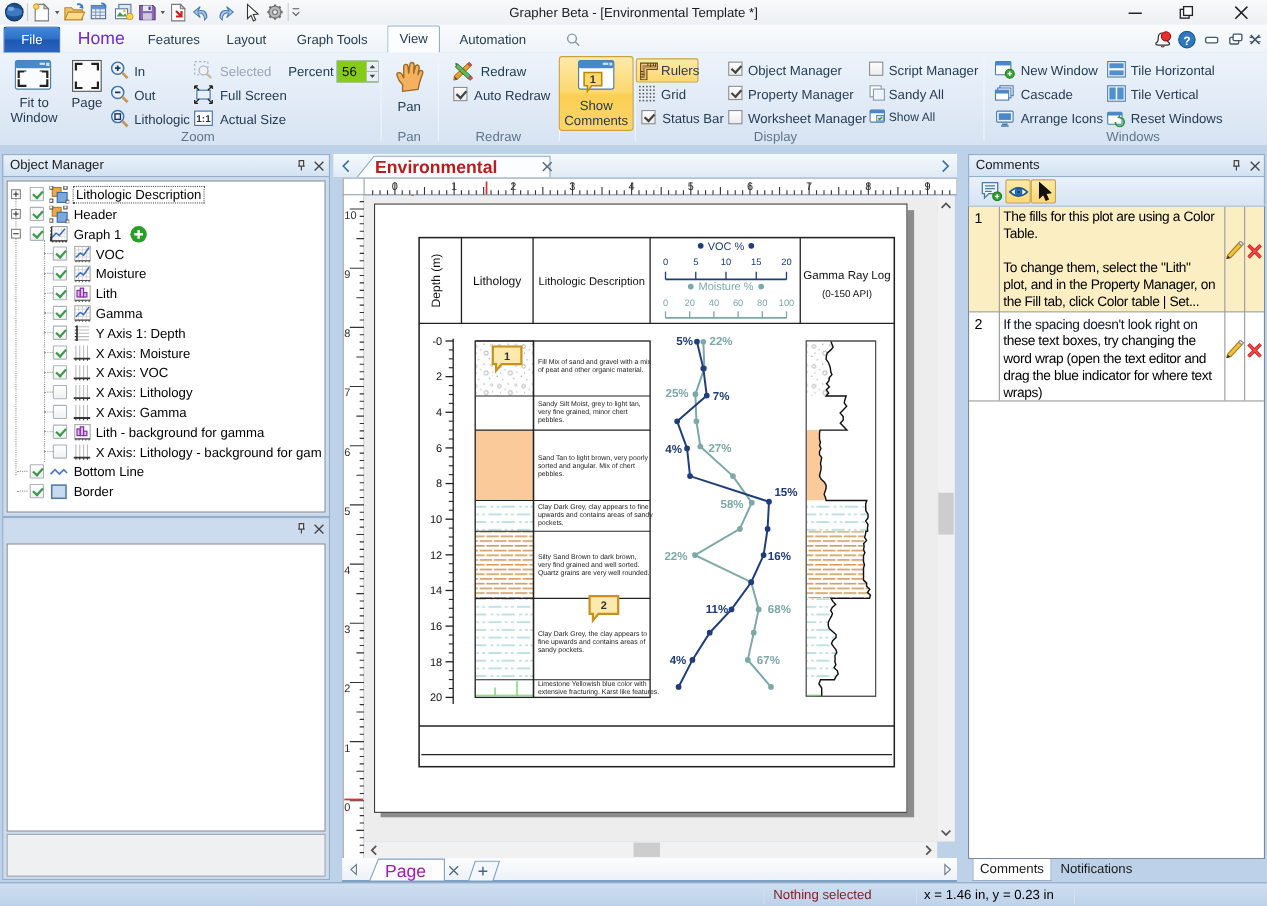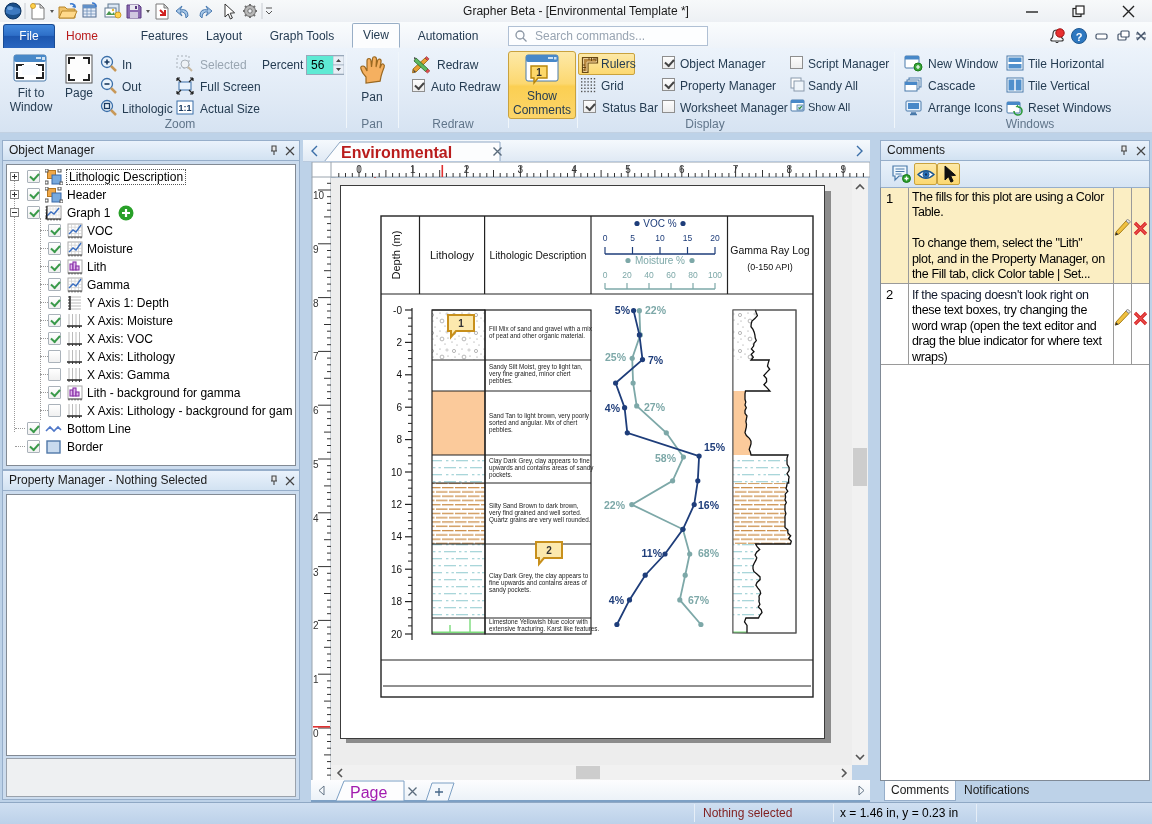--- a/index.html
+++ b/index.html
@@ -77,27 +77,26 @@
 </svg>
 <div class="a" style="left:0;top:4px;width:1152px;text-align:center;font-size:12px;color:#1a1a1a">Grapher Beta - [Environmental Template *]</div>
 <svg class="a" style="left:1020px;top:5px" width="125" height="14" viewBox="0 0 125 14">
       <path d="M6 7 h12" stroke="#222" stroke-width="1.4"></path>
       <rect x="53" y="3.5" width="8" height="8" fill="none" stroke="#222" stroke-width="1.2"></rect>
       <rect x="56" y="1" width="8" height="8" fill="#fff" stroke="#222" stroke-width="1.2"></rect>
       <path d="M103 1 l11 11 m0 -11 l-11 11" stroke="#222" stroke-width="1.4"></path>
     </svg>
 <div class="a" style="left:0;top:22px;width:1152px;height:26px;background:linear-gradient(#fafcfd,#eef3f9)"></div>
 <div class="a" style="left:3px;top:24px;width:52px;height:24px;background:linear-gradient(#4389dd 0%,#2e6fc8 45%,#1d57b0 50%,#2a66c0 100%);border:1px solid #1a4c94;border-bottom:none;border-radius:3px 3px 0 0;color:#fff;text-align:center;line-height:23px;font-size:12px">File</div>
-<div class="a" style="left:66px;top:24px;width:52px;height:24px;line-height:24px;text-align:left;font-size:12px;color:#b91c1c">Home</div>
-<div class="a" style="left:128px;top:24px;width:60px;height:24px;line-height:24px;text-align:right;font-size:12px;color:#253c52">Features</div>
+<div class="a" style="left:66px;top:24px;width:52px;height:24px;line-height:24px;text-align:center;font-size:16px;color:#6d28d9">Home</div>
+<div class="a" style="left:128px;top:24px;width:60px;height:24px;line-height:24px;text-align:center;font-size:12px;color:#253c52">Features</div>
 <div class="a" style="left:196px;top:24px;width:56px;height:24px;line-height:24px;text-align:center;font-size:12px;color:#253c52">Layout</div>
 <div class="a" style="left:262px;top:24px;width:80px;height:24px;line-height:24px;text-align:center;font-size:12px;color:#253c52">Graph Tools</div>
 <div class="a" style="left:410px;top:24px;width:76px;height:24px;line-height:24px;text-align:center;font-size:12px;color:#253c52">Automation</div>
 <div class="a" style="left:352px;top:23px;width:48px;height:25px;background:#fcfdfe;border:1px solid #98aec6;border-bottom:1px solid #fcfdfe;border-radius:2px 2px 0 0;line-height:23px;text-align:center;font-size:12px;color:#253c52">View</div>
-<div class="a" style="left:508px;top:26px;width:200px;height:20px;background:#fdfeff;border:1px solid #b0c0d4;color:#98a4b2;font-size:12px;line-height:18px"><span style="margin-left:26px">Search commands...</span></div>
 <svg class="a" style="left:514px;top:29px" width="14" height="14" viewBox="0 0 14 14">
       <circle cx="6" cy="6" r="4" fill="none" stroke="#8a96a4" stroke-width="1.3"></circle>
       <path d="M9 9 l3.5 3.5" stroke="#8a96a4" stroke-width="1.3"></path>
     </svg>
 <svg class="a" style="left:1048px;top:28px" width="100" height="17" viewBox="0 0 100 17">
 <path d="M5 13 q-3 0 -2 -2 q2 -1 2 -5 q0 -4 4 -4 q4 0 4 4 q0 4 2 5 q1 2 -2 2 z" fill="#f8f8f8" stroke="#333" stroke-width="1.1"></path>
       <path d="M7.5 14 q1.5 1.5 3 0" stroke="#333" fill="none"></path>
       <circle cx="12" cy="5" r="4.2" fill="#e83030" stroke="#a01010"></circle>
 <circle cx="31" cy="8" r="7.5" fill="#2e78c0" stroke="#1e5890"></circle>
       <text x="31" y="12.5" font-size="11" font-weight="bold" fill="#fff" text-anchor="middle">?</text>
@@ -172,21 +171,21 @@
       <rect x="3" y="5" width="12" height="8" fill="#e8f2fc" stroke="#3a6ea8"></rect>
       <path d="M1 1 l4 4 m-4 -4 l3 0 m-3 0 l0 3 M17 1 l-4 4 m4 -4 l-3 0 m3 0 l0 3 M1 17 l4 -4 m-4 4 l3 0 m-3 0 l0 -3 M17 17 l-4 -4 m4 4 l-3 0 m3 0 l0 -3" stroke="#222" stroke-width="1.2"></path>
     </svg>
 <div class="a" style="left:200px;top:80px;width:80px;font-size:12px;color:#253c52">Full Screen</div>
 <svg class="a" style="left:176px;top:99px" width="18" height="18" viewBox="0 0 18 18">
       <rect x="1" y="2" width="16" height="13" fill="#fff" stroke="#3a6ea8"></rect>
       <text x="9" y="12" font-size="9" font-weight="bold" fill="#1a3a60" text-anchor="middle">1:1</text>
     </svg>
 <div class="a" style="left:200px;top:102px;width:80px;font-size:12px;color:#253c52">Actual Size</div>
 <div class="a" style="left:262px;top:58px;width:50px;font-size:12px;color:#253c52">Percent</div>
-<div class="a" style="left:306px;top:55px;width:38px;height:20px;background:#5eead4;border:1px solid #98a8ba;font-size:12px;color:#000;line-height:18px;padding-left:4px">56</div>
+<div class="a" style="left:306px;top:55px;width:38px;height:20px;background:#84cc16;border:1px solid #98a8ba;font-size:12px;color:#000;line-height:18px;padding-left:4px">56</div>
 <svg class="a" style="left:333px;top:56px" width="11" height="18" viewBox="0 0 11 18">
       <rect x="0" y="0" width="11" height="9" fill="#e8eef6" stroke="#98a8ba" stroke-width="0.6"></rect>
       <rect x="0" y="9" width="11" height="9" fill="#e8eef6" stroke="#98a8ba" stroke-width="0.6"></rect>
       <path d="M3 6 l2.5 -3 l2.5 3 z M3 12 l2.5 3 l2.5 -3 z" fill="#444"></path>
     </svg>
 <svg class="a" style="left:358px;top:55px" width="28" height="30" viewBox="0 0 28 30">
       <path d="M8 28 L8 22 Q4 18 3 14 q-1 -3 2 -3 q2 0 3 3 l1 2 L9 6 q0 -2.5 2 -2.5 q1.8 0 2 2.5 l0.5 6 l1 -8 q0.3 -2.5 2.2 -2.2 q1.8 0.2 1.8 2.7 l-0.5 7.5 l1.5 -6 q0.6 -2.3 2.3 -1.8 q1.7 0.5 1.2 3 l-1.2 6 l1.4 -3 q0.9 -1.8 2.3 -1 q1.4 0.8 0.6 3 q-2 5 -3 9 l-1 5 z" fill="#f5b060" stroke="#9a6820" stroke-width="1.2"></path>
     </svg>
 <div class="a" style="left:358px;top:90px;width:28px;text-align:center;font-size:12px;color:#253c52">Pan</div>
 <svg class="a" style="left:412px;top:56px" width="20" height="18" viewBox="0 0 20 18">
@@ -510,21 +509,20 @@
       <path d="M1 10 l4 -4 l4 4 l4 -4 l3 3" stroke="#5078c8" stroke-width="1.6" fill="none"></path>
     </svg>
 <div class="trow" style="left:67px;top:422px;height:14px;line-height:14px">Bottom Line</div>
 <div class="a" style="left:15px;top:446px;width:10px;height:1px;border-top:1px dotted #9a9a9a"></div>
 <div class="tcb on" style="left:27px;top:440px"></div>
 <svg class="a" style="left:45px;top:439px" width="17" height="16" viewBox="0 0 17 16">
       <rect x="2" y="2" width="13" height="12" fill="#c8daee" stroke="#5078a8" stroke-width="1.4"></rect>
     </svg>
 <div class="trow" style="left:67px;top:440px;height:14px;line-height:14px">Border</div>
 <div class="a" style="left:2px;top:470px;width:298px;height:330px;background:#ccdcee;border:1px solid #96aeca"></div>
-<div class="a" style="left:2px;top:470px;width:298px;height:21px;background:linear-gradient(#eaf2fb,#d2e2f2);border:1px solid #96aeca;line-height:19px;padding-left:6px;font-size:12px;color:#1a1a1a">Property Manager - Nothing Selected</div>
 <svg class="a" style="left:268px;top:475px" width="12" height="12" viewBox="0 0 12 12">
       <path d="M4 1 h4 v5 h-4 z M3 6 h6 M6 6 v4" stroke="#444" fill="#e8e8e8" stroke-width="1.1"></path>
     </svg>
 <svg class="a" style="left:285px;top:476px" width="10" height="10" viewBox="0 0 10 10">
       <path d="M1 1 l8 8 m0 -8 l-8 8" stroke="#444" stroke-width="1.2"></path>
     </svg>
 <div class="a" style="left:6px;top:494px;width:290px;height:262px;background:#fff;border:1px solid #828a94"></div>
 <div class="a" style="left:6px;top:758px;width:290px;height:39px;background:#eef0f2;border:1px solid #9aa2ac"></div>
 <div class="a" style="left:303px;top:140px;width:567px;height:22px;background:linear-gradient(#f5f9fd,#dfe9f4)"></div>
 <svg class="a" style="left:308px;top:144px" width="14" height="14" viewBox="0 0 14 14">

